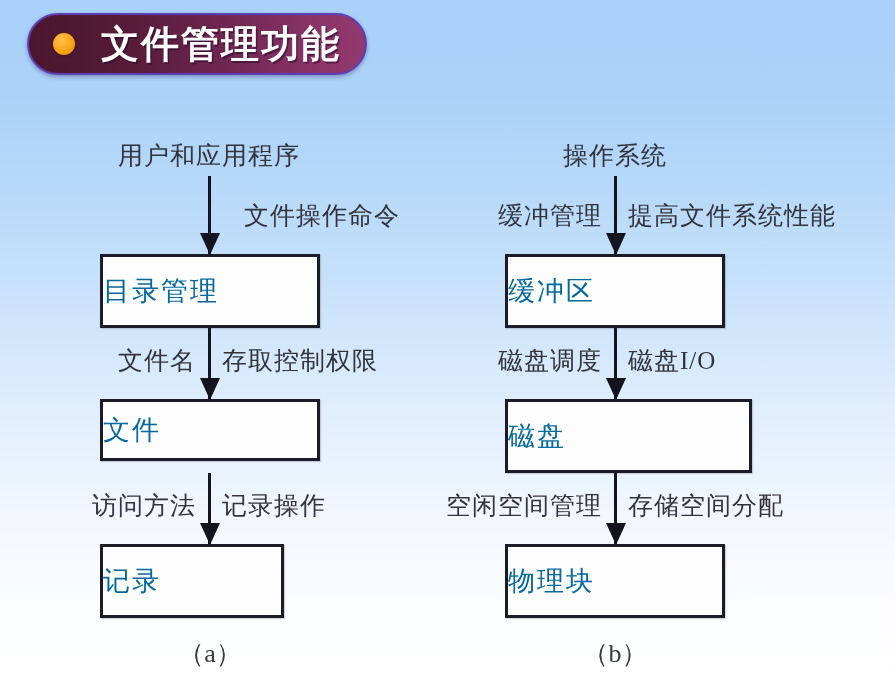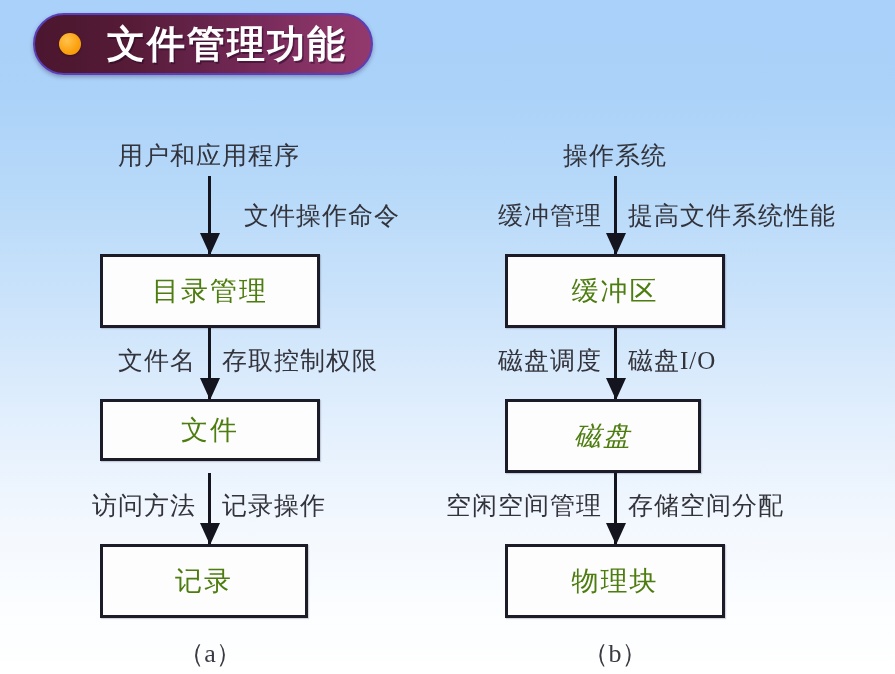--- a/index.html
+++ b/index.html
@@ -20,21 +20,21 @@
         #e4f0fd 64%,
         #f3f8fe 78%,
         #fbfdff 90%,
         #ffffff 100%);
     position: relative;
   }
 
   
   .title-pill {
     position: absolute;
-    left: 33px;
+    left: 27px;
     top: 13px;
     width: 340px;
     height: 62px;
     border-radius: 31px;
     background: linear-gradient(to right,
         #4d1630 0%,
         #4e1831 10%,
         #561b37 28%,
         #642248 48%,
         #7a2c5c 70%,
@@ -85,24 +85,23 @@
   .column.right { left: 415px; }
 
   
   .node {
     position: absolute;
     box-sizing: border-box;
     border: 3px solid #1c1c28;
     background: #fdfdfd;
     display: flex;
     align-items: center;
-    justify-content: center;
     font-family: "Liberation Serif", "DejaVu Serif", serif;
     font-size: 27px;
-    color: #4d7c0f;
+    color: #0369a1;
     letter-spacing: 2px;
     box-shadow: 1px 1px 1px rgba(90,90,110,.25);
   }
 
   
   .arrow {
     position: absolute;
     width: 3px;
     background: #14141e;
   }
@@ -162,21 +161,21 @@
     <div class="txt" style="left:212px; top:338px;">存取控制权限</div>
 
     <div class="node" style="left:90px; top:393px; width:220px; height:62px;">
       <span>文件</span>
     </div>
 
     <div class="arrow" style="left:198px; top:467px; height:71px;"></div>
     <div class="txt" style="left:212px; top:483px;">记录操作</div>
     <div class="txt r" style="left:186px; top:483px;">访问方法</div>
 
-    <div class="node" style="left:90px; top:538px; width:208px; height:74px;">
+    <div class="node" style="left:90px; top:538px; width:184px; height:74px;">
       <span>记录</span>
     </div>
 
     <div class="txt c caption" style="left:200px; top:630px;">（a）</div>
   </div>
 
   <div class="column right">
 
     <div class="txt c" style="left:200px; top:133px;">操作系统</div>
 
@@ -185,21 +184,21 @@
     <div class="txt" style="left:213px; top:193px;">提高文件系统性能</div>
 
     <div class="node" style="left:90px; top:248px; width:220px; height:74px;">
       <span>缓冲区</span>
     </div>
 
     <div class="arrow" style="left:199px; top:322px; height:71px;"></div>
     <div class="txt" style="left:213px; top:338px;">磁盘I/O</div>
     <div class="txt r" style="left:187px; top:338px;">磁盘调度</div>
 
-    <div class="node" style="left:90px; top:393px; width:196px; height:74px;font-style:italic;">
+    <div class="node" style="left:90px; top:393px; width:247px; height:74px;">
       <span>磁盘</span>
     </div>
 
     <div class="arrow" style="left:199px; top:467px; height:71px;"></div>
     <div class="txt" style="left:213px; top:483px;">存储空间分配</div>
     <div class="txt r" style="left:187px; top:483px;">空闲空间管理</div>
 
     <div class="node" style="left:90px; top:538px; width:220px; height:74px;">
       <span>物理块</span>
     </div>

